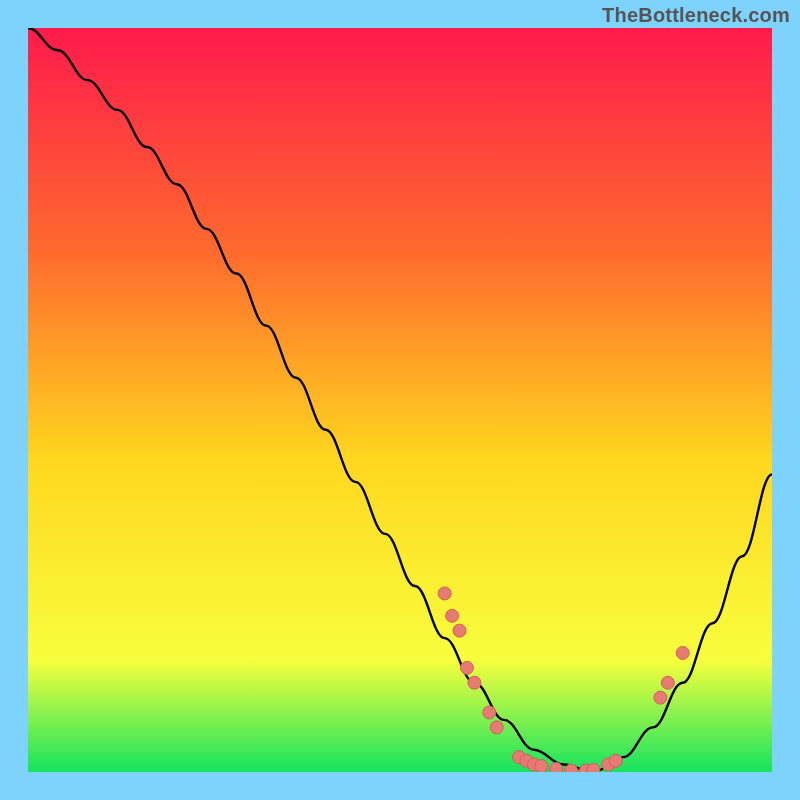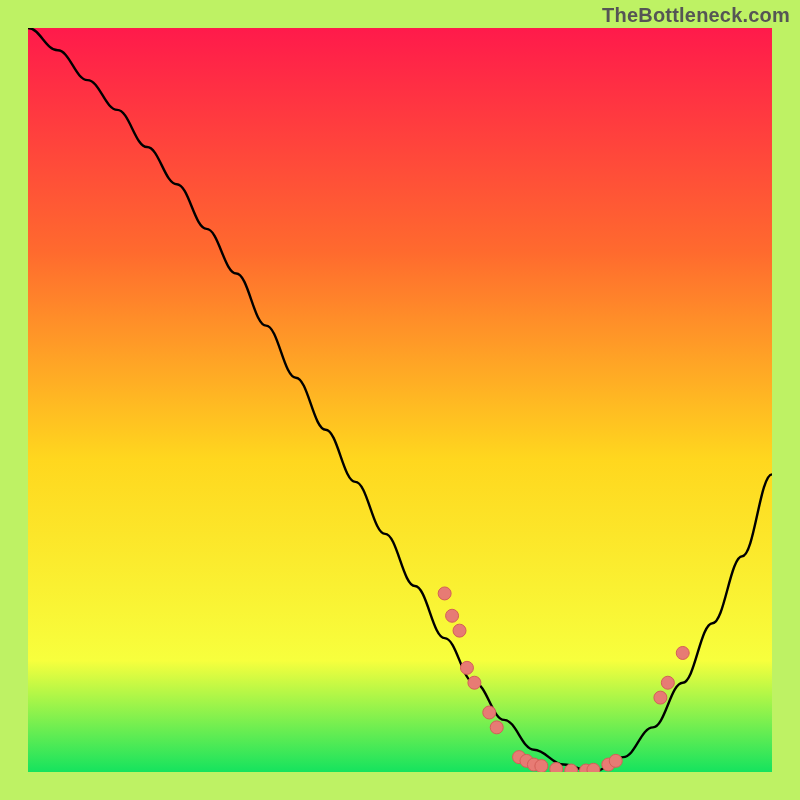--- a/index.html
+++ b/index.html
@@ -1,21 +1,21 @@
 <!DOCTYPE html>
 <html><head>
 <meta charset="utf-8">
 <style>
   * { margin: 0; padding: 0; box-sizing: border-box; }
   html, body { width: 800px; height: 800px; background: #000; overflow: hidden; }
   .container {
     position: relative;
     width: 800px;
     height: 800px;
-    background: #bef264;
+    background: #7dd3fc;
   }
   .watermark {
     position: absolute;
     top: 4px;
     right: 10px;
     color: #555;
     font-family: Arial, Helvetica, sans-serif;
     font-size: 20px;
     font-weight: 600;
     letter-spacing: 0.2px;

